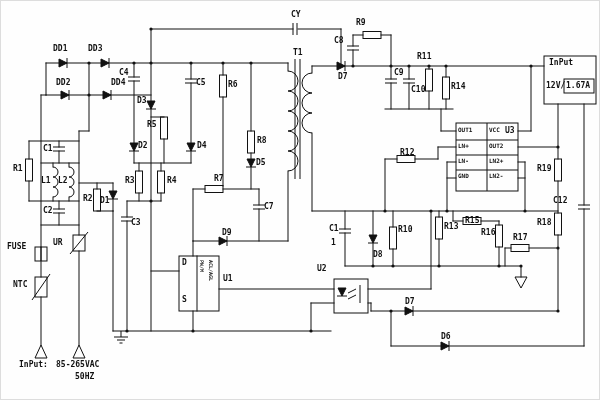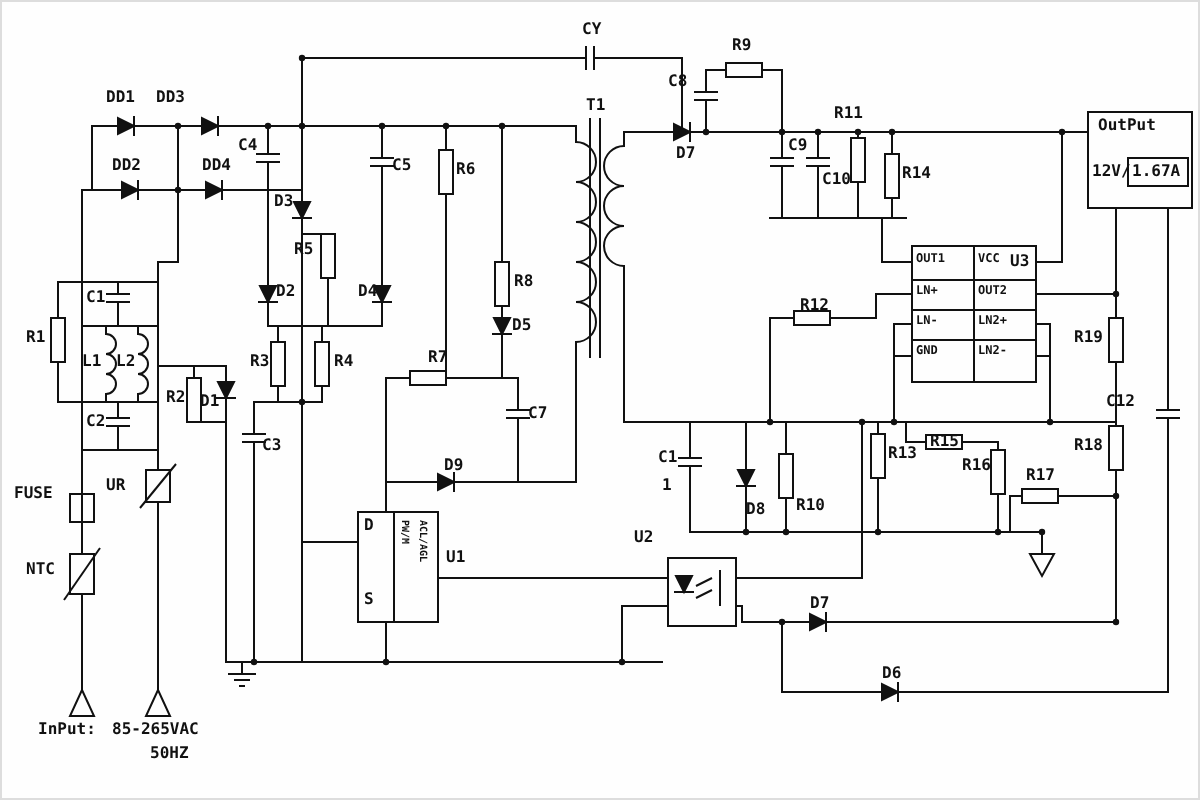--- a/index.html
+++ b/index.html
@@ -332,41 +332,41 @@
     <circle cx="390" cy="310" r="1.6"></circle>
         <circle cx="192" cy="330" r="1.6"></circle>
         <circle cx="310" cy="330" r="1.6"></circle>
     <circle cx="126" cy="330" r="1.6"></circle>
         <circle cx="150" cy="200" r="1.6"></circle>
   </g>
 </svg>
 
 <span class="lbl" style="left:290px;top:10px">CY</span>
 <span class="lbl" style="left:333px;top:36px">C8</span>
-<span class="lbl" style="left:365px;top:18px">R9</span>
+<span class="lbl" style="left:355px;top:18px">R9</span>
 <span class="lbl" style="left:292px;top:48px">T1</span>
 <span class="lbl" style="left:337px;top:72px">D7</span>
 <span class="lbl" style="left:393px;top:68px">C9</span>
 <span class="lbl" style="left:410px;top:85px">C10</span>
 <span class="lbl" style="left:416px;top:52px">R11</span>
 <span class="lbl" style="left:450px;top:82px">R14</span>
 <span class="lbl" style="left:504px;top:126px">U3</span>
 
 <span class="lbl" style="left:52px;top:44px">DD1</span>
-<span class="lbl" style="left:77px;top:44px">DD3</span>
+<span class="lbl" style="left:87px;top:44px">DD3</span>
 <span class="lbl" style="left:55px;top:78px">DD2</span>
-<span class="lbl" style="left:100px;top:78px">DD4</span>
+<span class="lbl" style="left:110px;top:78px">DD4</span>
 
 <span class="lbl" style="left:118px;top:68px">C4</span>
 <span class="lbl" style="left:136px;top:96px">D3</span>
 <span class="lbl" style="left:195px;top:78px">C5</span>
 <span class="lbl" style="left:227px;top:80px">R6</span>
 <span class="lbl" style="left:146px;top:120px">R5</span>
 <span class="lbl" style="left:137px;top:141px">D2</span>
-<span class="lbl" style="left:178px;top:141px">D4</span>
+<span class="lbl" style="left:196px;top:141px">D4</span>
 <span class="lbl" style="left:256px;top:136px">R8</span>
 
 <span class="lbl" style="left:12px;top:164px">R1</span>
 <span class="lbl" style="left:42px;top:144px">C1</span>
 <span class="lbl" style="left:40px;top:176px">L1</span>
 <span class="lbl" style="left:57px;top:176px">L2</span>
 <span class="lbl" style="left:82px;top:194px">R2</span>
 <span class="lbl" style="left:99px;top:196px">D1</span>
 <span class="lbl" style="left:42px;top:206px">C2</span>
 <span class="lbl" style="left:124px;top:176px">R3</span>
@@ -388,40 +388,40 @@
 <span class="lbl vert" style="left:198px;top:259px">PW/M</span>
 <span class="lbl vert" style="left:207px;top:259px">ACL/AGL</span>
 
 <span class="lbl" style="left:316px;top:264px">U2</span>
 <span class="lbl" style="left:404px;top:297px">D7</span>
 <span class="lbl" style="left:440px;top:332px">D6</span>
 
 <span class="lbl" style="left:328px;top:224px">C1</span>
 <span class="lbl" style="left:330px;top:238px">1</span>
 <span class="lbl" style="left:372px;top:250px">D8</span>
-<span class="lbl" style="left:397px;top:248px">R10</span>
+<span class="lbl" style="left:397px;top:225px">R10</span>
 <span class="lbl" style="left:443px;top:222px">R13</span>
 <span class="lbl" style="left:399px;top:148px">R12</span>
 <span class="lbl" style="left:464px;top:216px">R15</span>
 <span class="lbl" style="left:480px;top:228px">R16</span>
 <span class="lbl" style="left:512px;top:233px">R17</span>
 <span class="lbl" style="left:536px;top:218px">R18</span>
 <span class="lbl" style="left:536px;top:164px">R19</span>
 <span class="lbl" style="left:552px;top:196px">C12</span>
 
 <span class="lbl small" style="left:457px;top:126px">OUT1</span>
 <span class="lbl small" style="left:457px;top:142px">LN+</span>
 <span class="lbl small" style="left:457px;top:157px">LN-</span>
 <span class="lbl small" style="left:457px;top:172px">GND</span>
 <span class="lbl small" style="left:488px;top:126px">VCC</span>
 <span class="lbl small" style="left:488px;top:142px">OUT2</span>
 <span class="lbl small" style="left:488px;top:157px">LN2+</span>
 <span class="lbl small" style="left:488px;top:172px">LN2-</span>
 
-<span class="lbl" style="left:548px;top:58px">OutPut</span>
+<span class="lbl" style="left:548px;top:58px">InPut</span>
 <span class="lbl" style="left:545px;top:81px">12V/</span>
 <span class="lbl" style="left:565px;top:81px">1.67A</span>
 
 <span class="lbl" style="left:18px;top:360px">InPut:</span>
 <span class="lbl" style="left:55px;top:360px">85-265VAC</span>
 <span class="lbl" style="left:74px;top:372px">50HZ</span>
 
 </div>
 
 </body></html>

